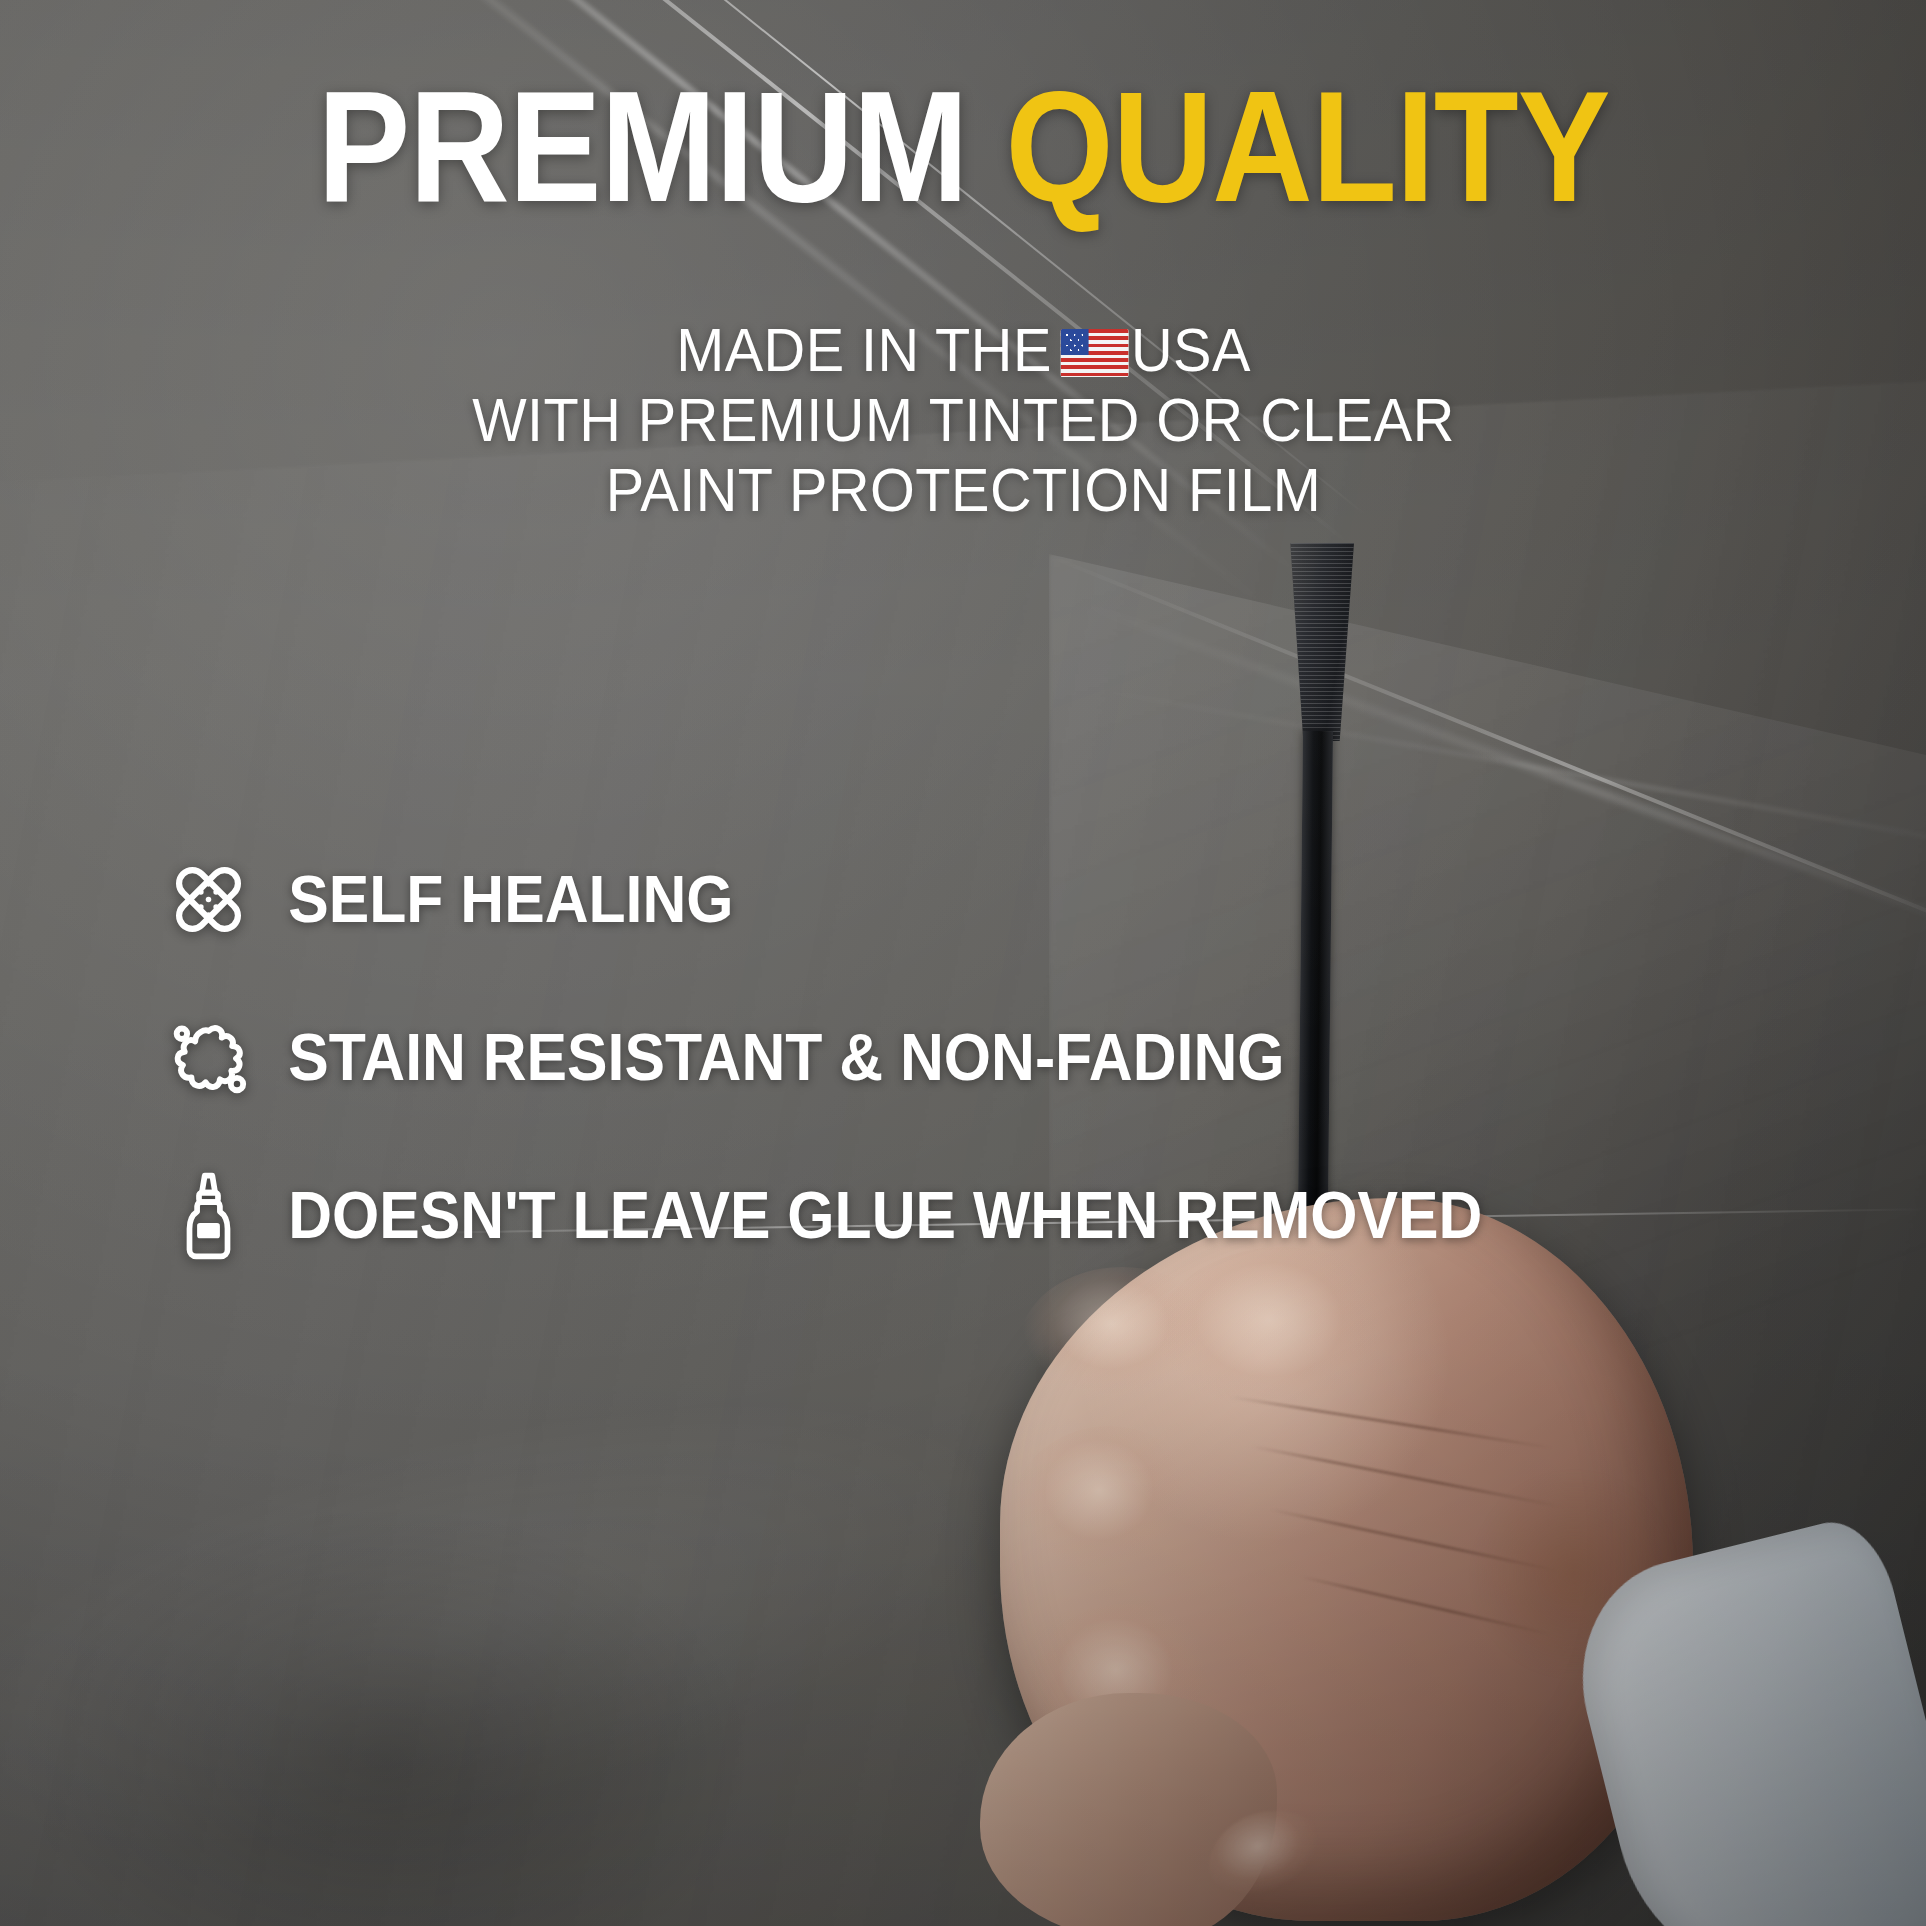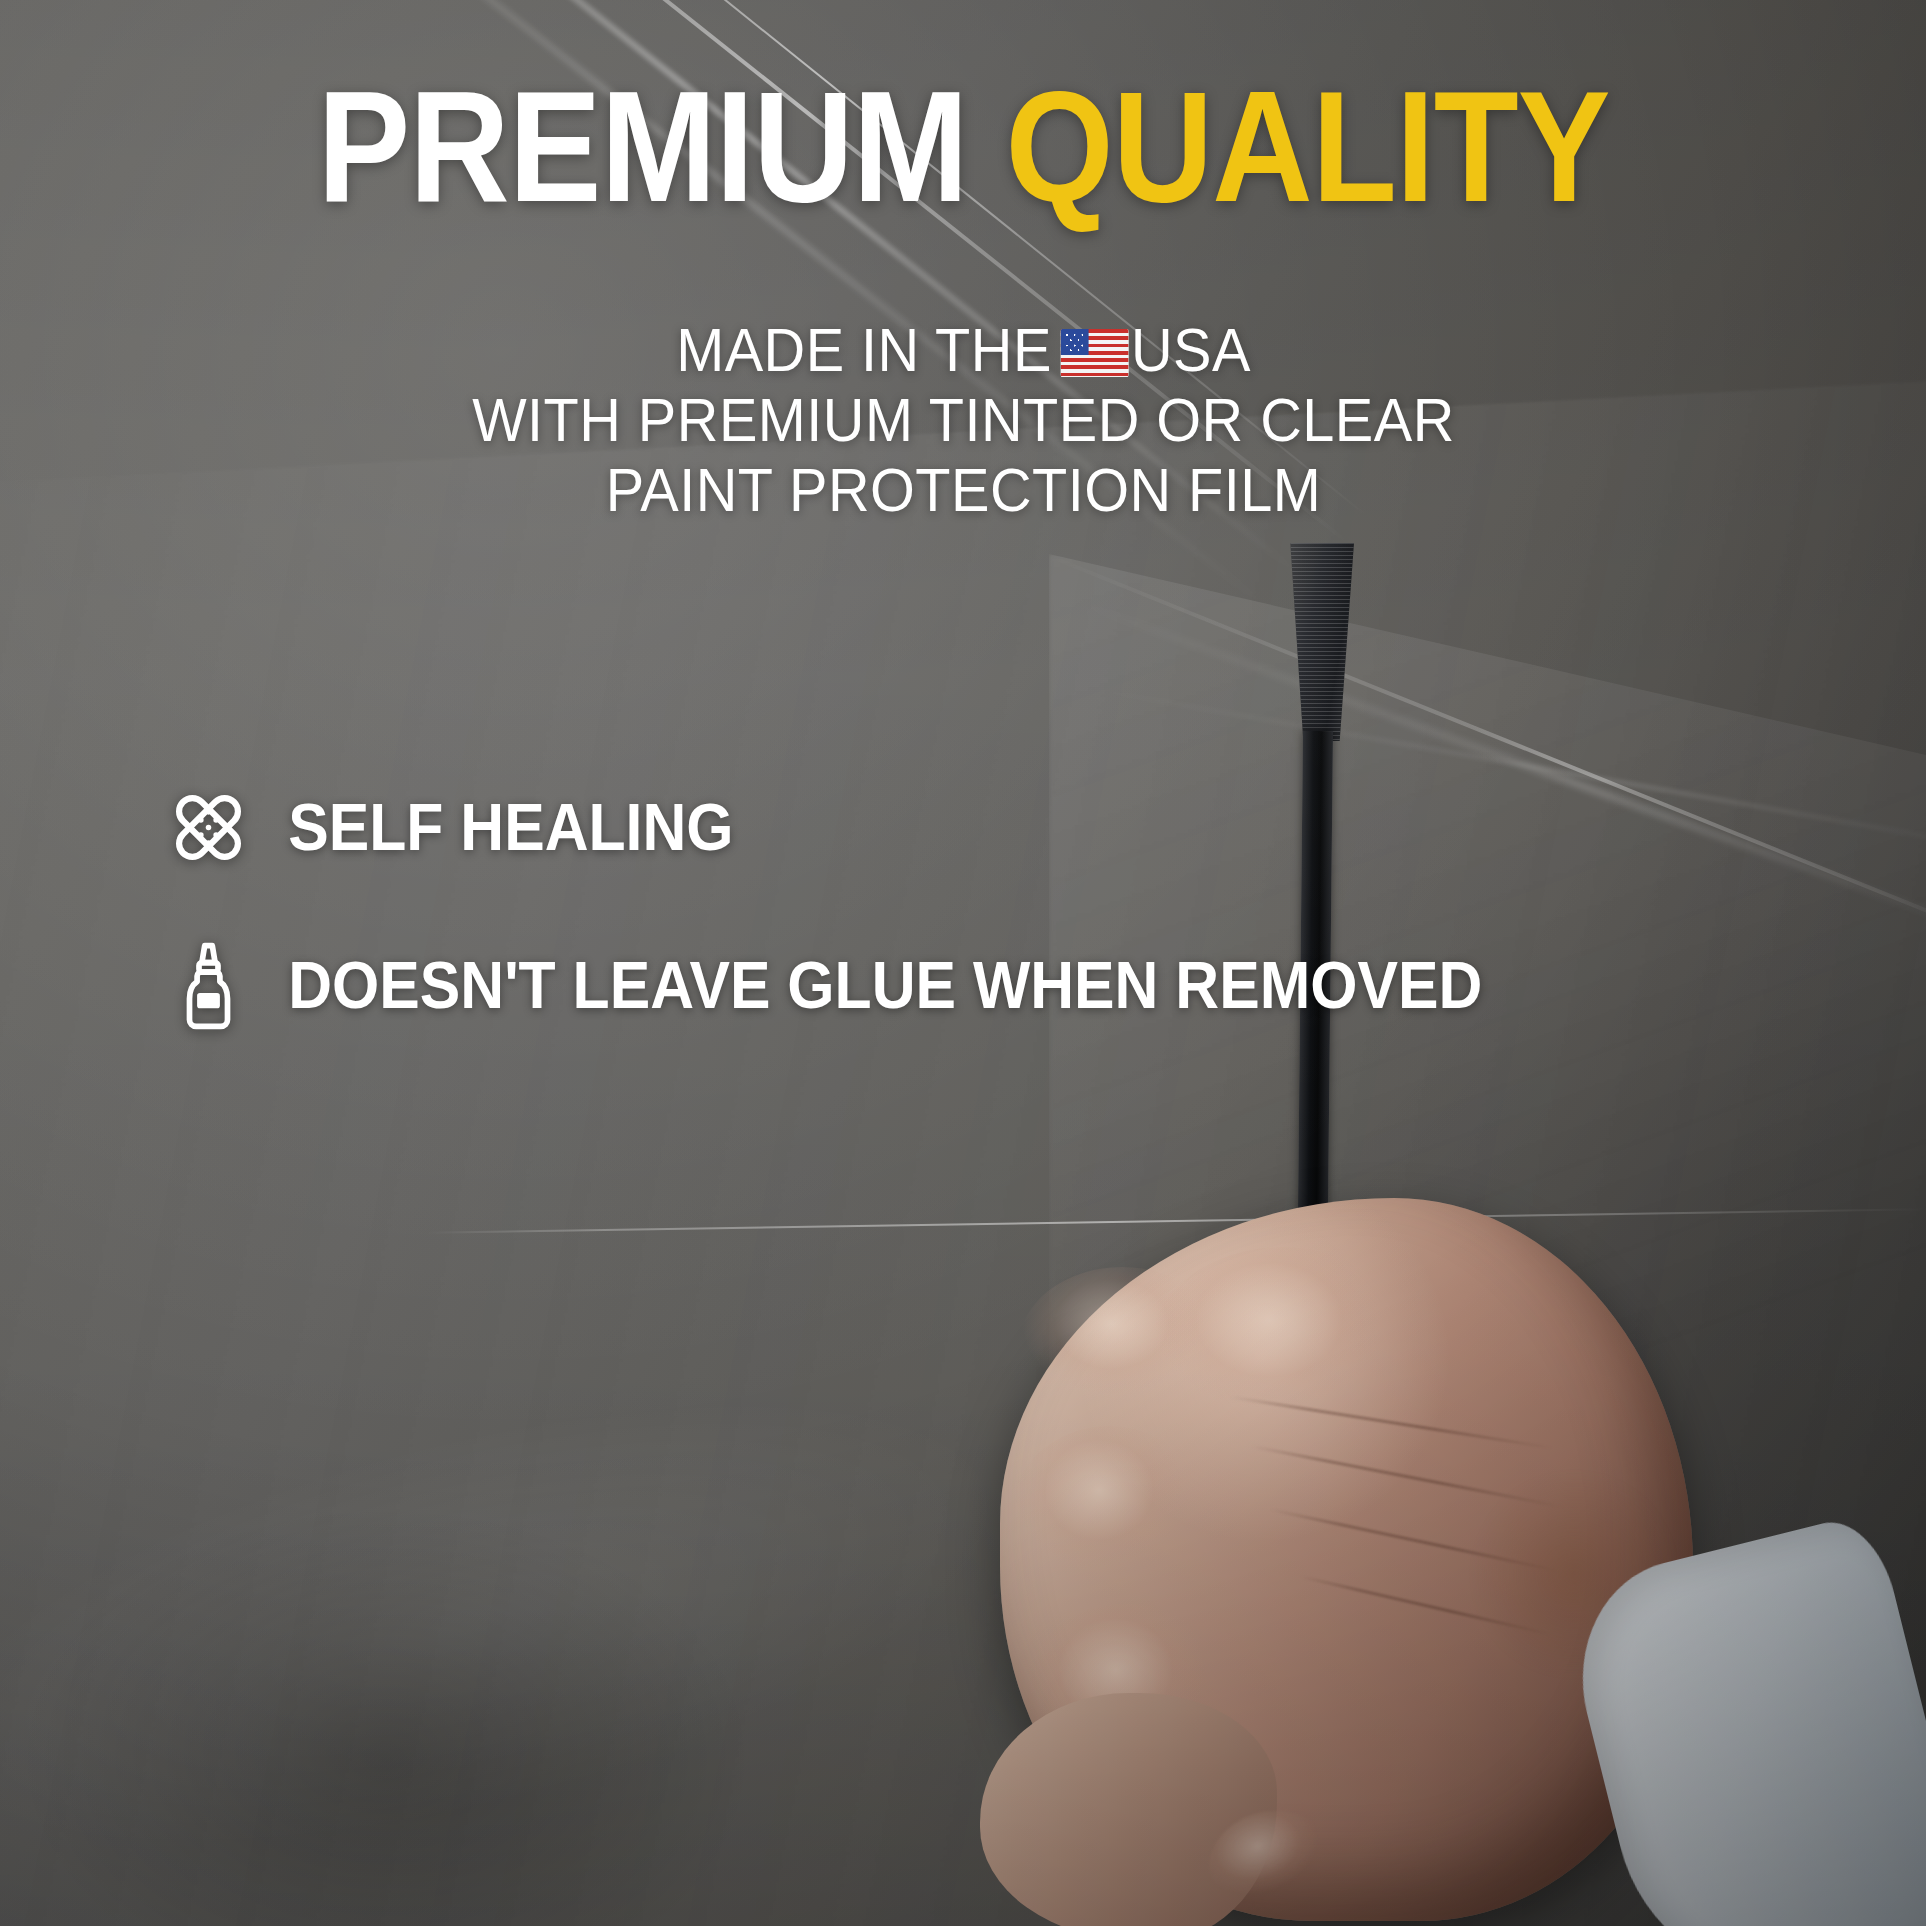--- a/index.html
+++ b/index.html
@@ -413,21 +413,21 @@
       radial-gradient(circle at 50% 66%, #fff 0.9px, transparent 1.1px),
       radial-gradient(circle at 82% 66%, #fff 0.9px, transparent 1.1px),
       radial-gradient(circle at 34% 88%, #fff 0.9px, transparent 1.1px),
       radial-gradient(circle at 66% 88%, #fff 0.9px, transparent 1.1px);
   }
 
   
   .features {
     position: absolute;
     left: 149px;
-    top: 748px;
+    top: 820px;
     width: 1683px;
     text-align: center;
   }
   .feature {
     display: flex;
     align-items: center;
     height: 158px;
   }
   .feature .ficon {
     flex: 0 0 119px;
@@ -529,20 +529,41 @@
               <circle cx="42" cy="58" r="2.9"></circle>
                 <circle cx="58" cy="58" r="2.9"></circle>
               <circle cx="50" cy="34" r="2.6"></circle>
                 <circle cx="50" cy="66" r="2.6"></circle>
             </g>
           </svg>
         </span>
         <span class="flabel">SELF HEALING</span>
       </div>
 
+      <div class="feature">
+        <span class="ficon">
+          <svg width="95" height="95" viewBox="0 0 100 100" fill="none" stroke="#ffffff" stroke-width="6.2" stroke-linecap="round" stroke-linejoin="round">
+            <path d="M50 22
+                     c7 -6 16 -2 14 7
+                     c6 -4 14 1 11 9
+                     c8 0 11 9 4 13
+                     c7 5 3 14 -5 13
+                     c3 8 -5 14 -12 9
+                     c-1 9 -11 11 -15 3
+                     c-5 7 -15 4 -15 -5
+                     c-8 2 -14 -6 -9 -13
+                     c-8 -3 -7 -13 2 -14
+                     c-4 -8 4 -15 11 -11
+                     c0 -9 10 -13 14 -11 z"></path>
+            <circle cx="22" cy="25" r="5.5"></circle>
+            <circle cx="80" cy="78" r="6.5"></circle>
+          </svg>
+        </span>
+        <span class="flabel">STAIN RESISTANT &amp; NON-FADING</span>
+      </div>
 
 
       <div class="feature">
         <span class="ficon">
           <svg width="95" height="95" viewBox="0 0 100 100" fill="none" stroke="#ffffff" stroke-width="6" stroke-linecap="round" stroke-linejoin="round">
             <path d="M46 8 L54 8 L57 26 L43 26 Z"></path>
             <rect x="40" y="26" width="20" height="10" rx="3"></rect>
             <path d="M38 40 C38 38 40 36 42 36 L58 36 C60 36 62 38 62 40
                      L62 46 C68 50 70 56 70 64 L70 86
                      C70 90 67 93 63 93 L37 93 C33 93 30 90 30 86

